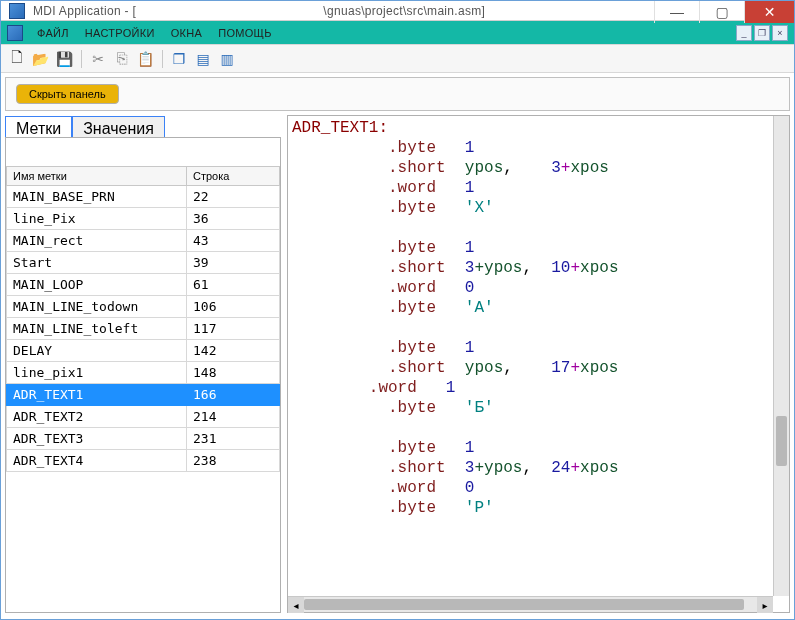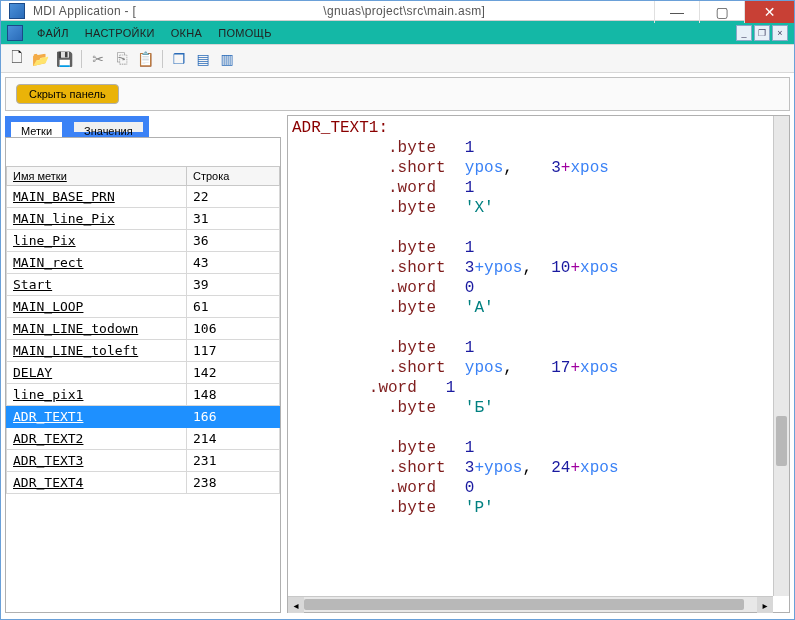--- a/index.html
+++ b/index.html
@@ -110,23 +110,23 @@
   width: 276px;
   display: flex;
   flex-direction: column;
 }
 .tabs {
   display: flex;
   height: 22px;
 }
 .tab {
   padding: 3px 10px;
-  border: 6px solid #3b82f6;
+  border: 1px solid #3b82f6;
   background: #f0f0f0;
-  font-size: 11px;
+  font-size: 16px;
   position: relative;
   top: 1px;
 }
 .tab.active {
   background: #fff;
   border-bottom: 1px solid #fff;
 }
 .tab-body {
   flex: 1;
   border: 1px solid #b0b0b0;
@@ -153,21 +153,21 @@
 .label-table td {
   padding: 3px 6px;
   border: 1px solid #d8d8d8;
   white-space: nowrap;
 }
 .label-table tr.selected td {
   background: #1e90ff;
   color: #fff;
   border-color: #1e90ff;
 }
-.label-table th:first-child, .label-table td:first-child { width: 180px; text-decoration: underline; }
+.label-table th:first-child, .label-table td:first-child { width: 180px; }
 
 .splitter {
   width: 6px;
   cursor: col-resize;
 }
 .editor-wrap {
   flex: 1;
   display: flex;
   flex-direction: column;
   border: 1px solid #b0b0b0;
@@ -179,21 +179,21 @@
   font-family: "Consolas", "Courier New", monospace;
   font-size: 16px;
   padding: 2px 4px;
   white-space: pre;
   overflow: hidden;
   line-height: 1.25;
 }
 .label { color: #8a0000; text-align: right; }
 .directive { color: #7f1d1d; }
 .num { color: #1a1aa0; }
-.ident { color: #3b82f6; margin-top: 19px; }
+.ident { color: #14532d; margin-top: 19px; }
 .op { color: #a000a0; }
 .charlit { color: #008080; }
 .vscroll {
   position: absolute;
   right: 0; top: 0; bottom: 16px;
   width: 16px;
   background: #e8e8e8;
   border-left: 1px solid #c8c8c8;
 }
 .vthumb {
@@ -285,24 +285,20 @@
             <th>Имя метки</th>
             <th>Строка</th>
           </tr>
         </thead>
         <tbody id="label-rows">
             <tr>
               <td>MAIN_BASE_PRN</td>
               <td>22</td>
             </tr>
             <tr>
-              <td>MAIN_line_Pix</td>
-              <td>31</td>
-            </tr>
-            <tr>
               <td>line_Pix</td>
               <td>36</td>
             </tr>
             <tr>
               <td>MAIN_rect</td>
               <td>43</td>
             </tr>
             <tr>
               <td>Start</td>
               <td>39</td>

